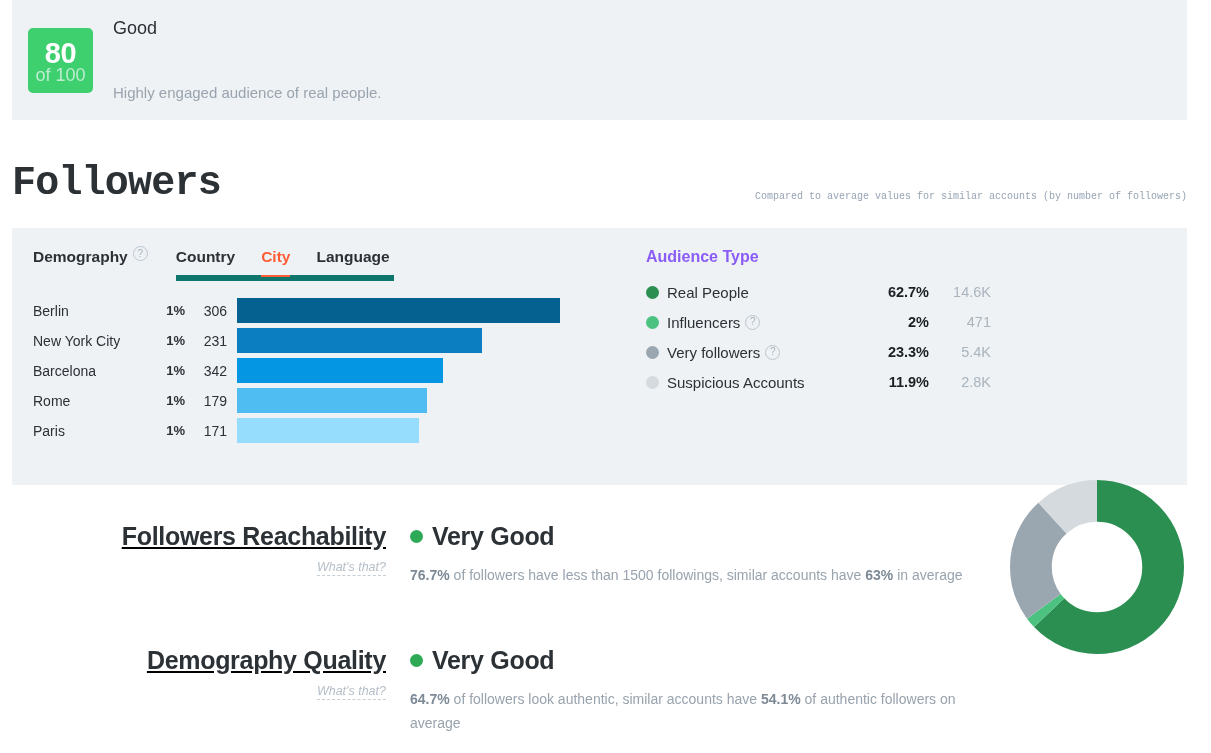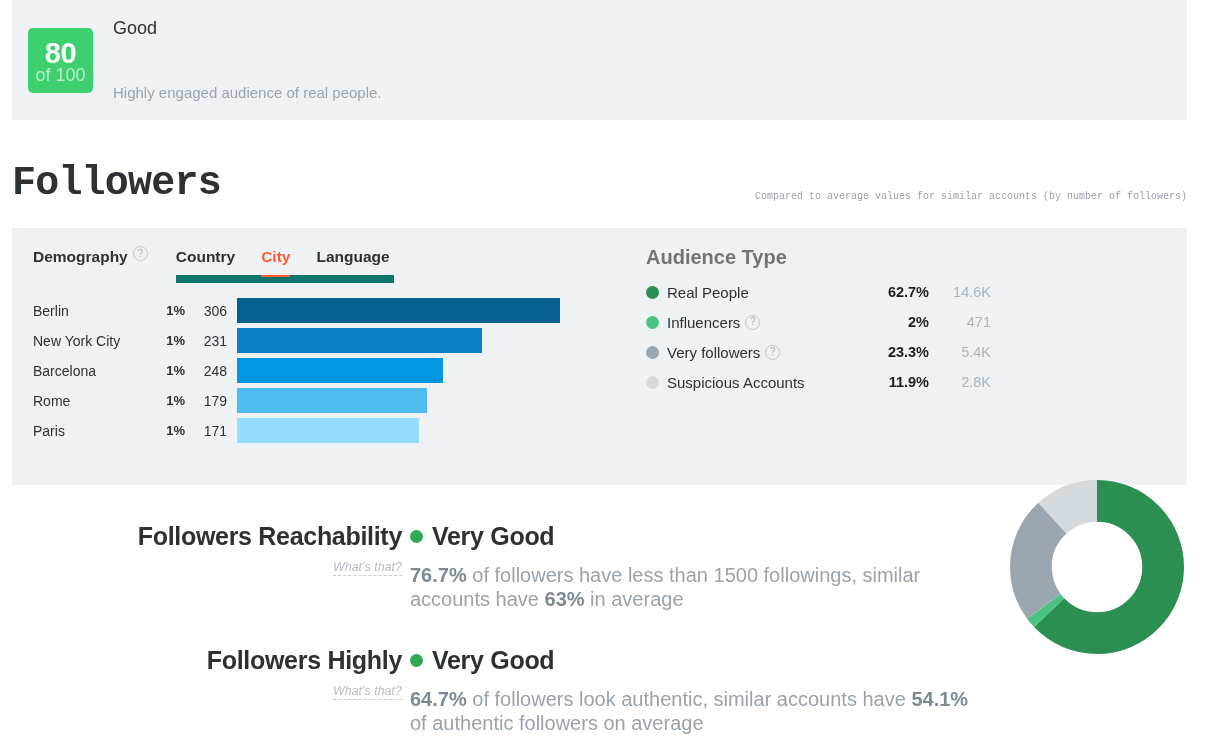--- a/index.html
+++ b/index.html
@@ -114,21 +114,21 @@
     border-radius: 50%;
     color: #aab4bd;
     font-size: 10px;
     font-weight: normal;
     line-height: 1;
     flex: none;
   }
   .tabs {
     margin-left: 28px;
     display: flex;
-    border-bottom: 8px solid #0f766e;
+    border-bottom: 6px solid #0f766e;
   }
   .tab {
     font-size: 15.5px;
     font-weight: bold;
     color: #2c3136;
     padding: 0 0 7px 0;
     margin-right: 26px;
     border-bottom: 2px solid transparent;
     margin-bottom: -2px;
     cursor: pointer;
@@ -176,23 +176,23 @@
   .bar-track { flex: 1; height: 25px; position: relative; }
   .bar-fill { height: 25px; }
 
   
   .audience {
     position: absolute;
     left: 634px; top: 18px;
     width: 345px;
   }
   .aud-title {
-    font-size: 20px;
-    font-weight: bold;
-    color: #737373;
+    font-size: 16px;
+    font-weight: bold;
+    color: #8b5cf6;
     line-height: 22px;
     margin-bottom: 9px;
   }
   .aud-row {
     display: flex;
     align-items: center;
     height: 30px;
   }
   .aud-dot {
     width: 13px; height: 13px;
@@ -232,23 +232,24 @@
   }
 
   
   .metric {
     position: absolute;
     left: 12px;
     width: 1000px;
   }
   .metric-left {
     position: absolute;
-    left: 16px; top: 0;
+    left: 0; top: 0;
     width: 374px;
     text-align: right;
+    text-decoration: underline;
   }
   .metric-name {
     font-size: 25px;
     font-weight: bold;
     color: #2c3136;
     line-height: 32px;
     letter-spacing: -0.3px;
   }
   .whats-that {
     display: inline-block;
@@ -276,21 +277,21 @@
     letter-spacing: -0.3px;
   }
   .verdict-dot {
     width: 13px; height: 13px;
     border-radius: 50%;
     background: #2eaa57;
     flex: none;
   }
   .metric-desc {
     margin-top: 11px;
-    font-size: 20px;
+    font-size: 14px;
     color: #98a3ae;
     line-height: 24px;
     max-width: 580px;
   }
   .metric-desc b { color: #7d8a96; font-weight: bold; }
 </style>
 </head>
 <body>
 
 <div class="page">
@@ -338,21 +339,21 @@
           <div class="bar-name">New York City</div>
           <div class="bar-pct">1%</div>
           <div class="bar-val">231</div>
           <div class="bar-track">
             <div class="bar-fill" style="width: 244.667px; background: rgb(10, 126, 192);"></div>
           </div>
         </div>
         <div class="bar-row">
           <div class="bar-name">Barcelona</div>
           <div class="bar-pct">1%</div>
-          <div class="bar-val">248</div>
+          <div class="bar-val">342</div>
           <div class="bar-track">
             <div class="bar-fill" style="width: 206.022px; background: rgb(4, 150, 226);"></div>
           </div>
         </div>
         <div class="bar-row">
           <div class="bar-name">Rome</div>
           <div class="bar-pct">1%</div>
           <div class="bar-val">179</div>
           <div class="bar-track">
             <div class="bar-fill" style="width: 190.356px; background: rgb(79, 189, 241);"></div>
@@ -424,21 +425,21 @@
       <div class="metric-right">
         <div class="metric-verdict">
           <span class="verdict-dot" style="background: rgb(46, 170, 87);"></span>
           <span>Very Good</span>
         </div>
         <div class="metric-desc"><b>76.7%</b><span> of followers have less than 1500 followings, similar accounts have </span><b>63%</b><span> in average</span></div>
       </div>
     </div>
   <div class="metric" id="metric-1" style="top:644px;">
       <div class="metric-left">
-        <div class="metric-name">Followers Highly</div>
+        <div class="metric-name">Demography Quality</div>
         <div><span class="whats-that">What's that?</span></div>
       </div>
       <div class="metric-right">
         <div class="metric-verdict">
           <span class="verdict-dot" style="background: rgb(46, 170, 87);"></span>
           <span>Very Good</span>
         </div>
         <div class="metric-desc"><b>64.7%</b><span> of followers look authentic, similar accounts have </span><b>54.1%</b><span> of authentic followers on average</span></div>
       </div>
     </div>

